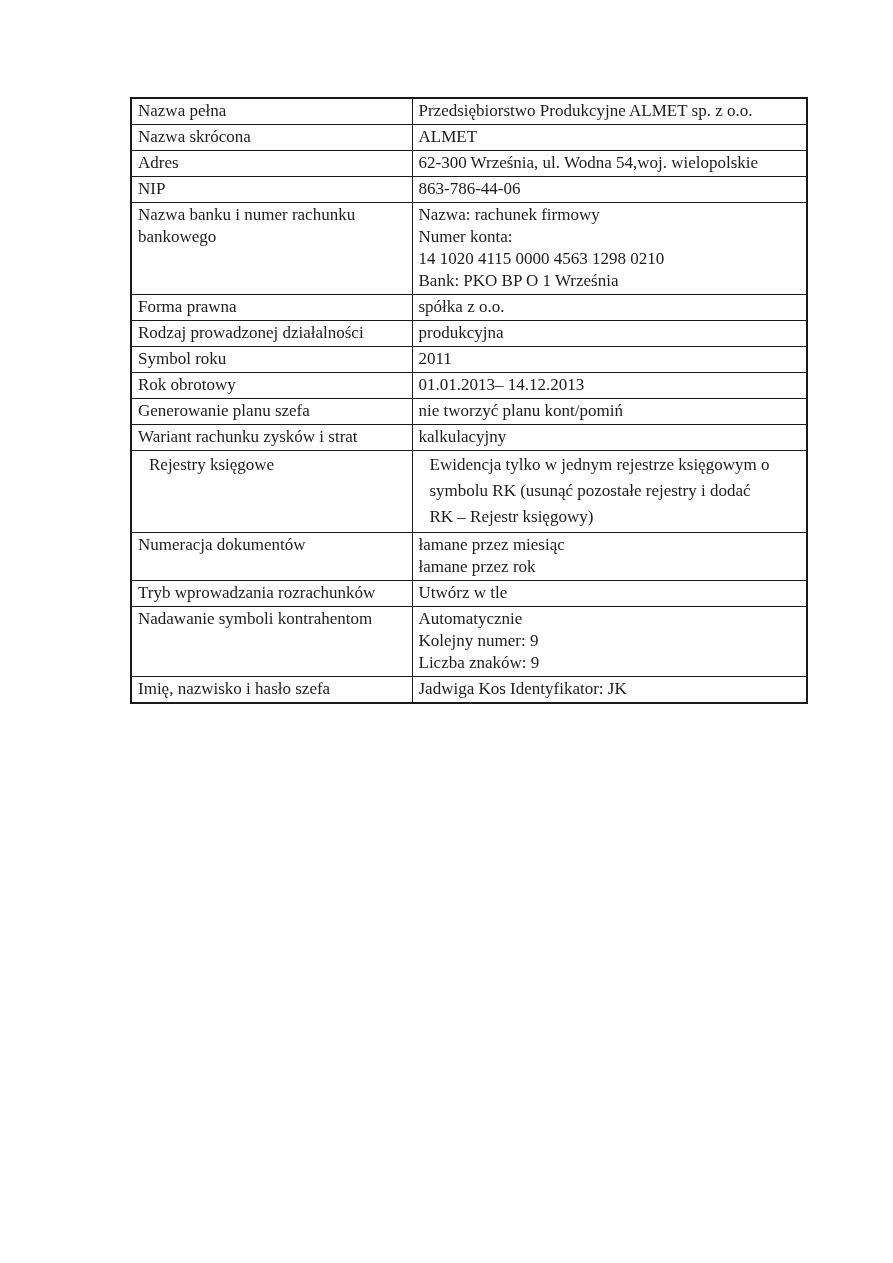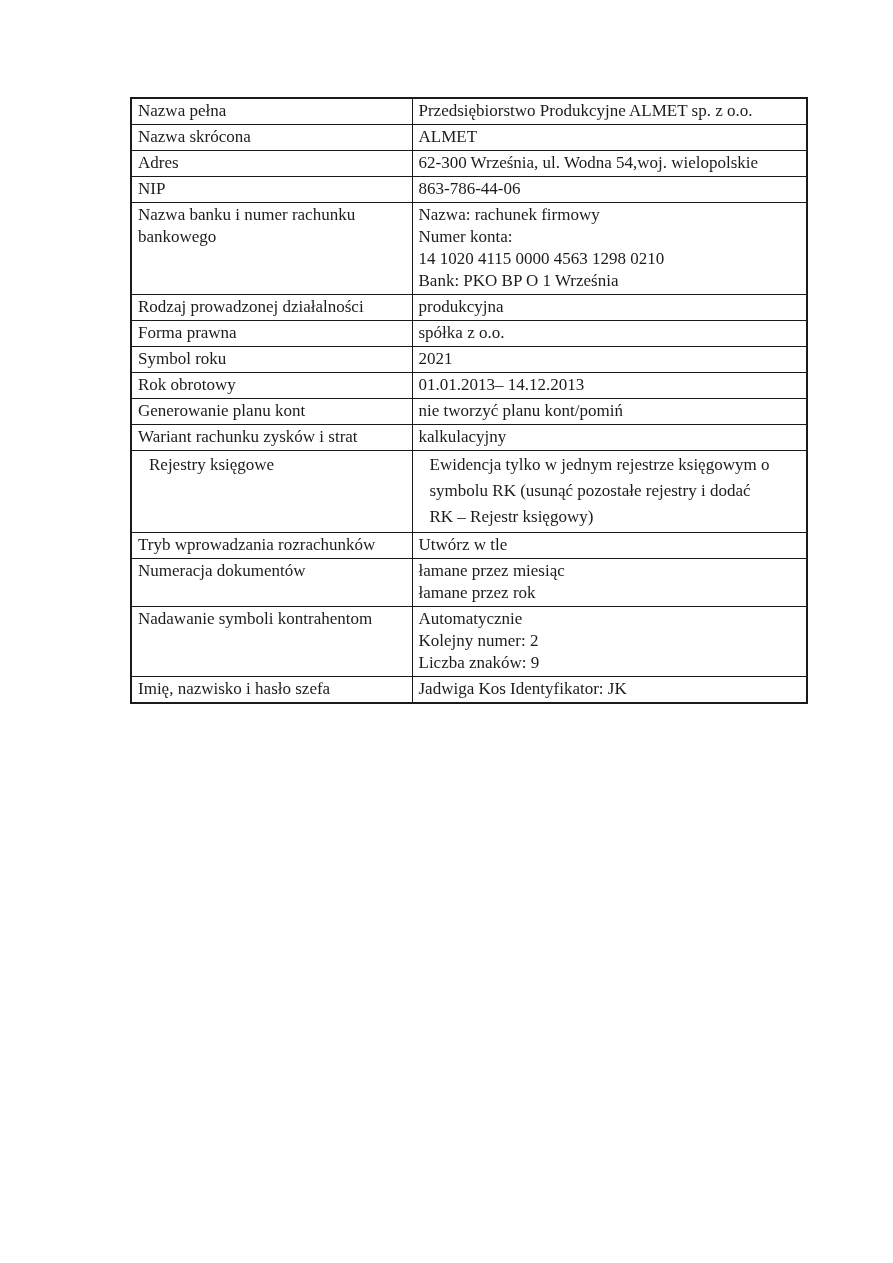--- a/index.html
+++ b/index.html
@@ -92,53 +92,53 @@
           </td>
           <td>
             <div class="line">Nazwa: rachunek firmowy</div>
             <div class="line">Numer konta:</div>
             <div class="line">14 1020 4115 0000 4563 1298 0210</div>
             <div class="line">Bank: PKO BP O 1 Września</div>
           </td>
         </tr>
         <tr>
           <td>
+            <div class="line">Forma prawna</div>
+          </td>
+          <td>
+            <div class="line">spółka z o.o.</div>
+          </td>
+        </tr>
+        <tr>
+          <td>
             <div class="line">Rodzaj prowadzonej działalności</div>
           </td>
           <td>
             <div class="line">produkcyjna</div>
           </td>
         </tr>
         <tr>
           <td>
-            <div class="line">Forma prawna</div>
-          </td>
-          <td>
-            <div class="line">spółka z o.o.</div>
-          </td>
-        </tr>
-        <tr>
-          <td>
             <div class="line">Symbol roku</div>
           </td>
           <td>
-            <div class="line">2021</div>
+            <div class="line">2011</div>
           </td>
         </tr>
         <tr>
           <td>
             <div class="line">Rok obrotowy</div>
           </td>
           <td>
             <div class="line">01.01.2013– 14.12.2013</div>
           </td>
         </tr>
         <tr>
           <td>
-            <div class="line">Generowanie planu kont</div>
+            <div class="line">Generowanie planu szefa</div>
           </td>
           <td>
             <div class="line">nie tworzyć planu kont/pomiń</div>
           </td>
         </tr>
         <tr>
           <td>
             <div class="line">Wariant rachunku zysków i strat</div>
           </td>
           <td>
@@ -150,42 +150,42 @@
             <div class="line">Rejestry księgowe</div>
           </td>
           <td>
             <div class="line">Ewidencja tylko w jednym rejestrze księgowym o</div>
             <div class="line">symbolu RK (usunąć pozostałe rejestry i dodać</div>
             <div class="line">RK – Rejestr księgowy)</div>
           </td>
         </tr>
         <tr>
           <td>
-            <div class="line">Tryb wprowadzania rozrachunków</div>
-          </td>
-          <td>
-            <div class="line">Utwórz w tle</div>
-          </td>
-        </tr>
-        <tr>
-          <td>
             <div class="line">Numeracja dokumentów</div>
           </td>
           <td>
             <div class="line">łamane przez miesiąc</div>
             <div class="line">łamane przez rok</div>
           </td>
         </tr>
         <tr>
           <td>
+            <div class="line">Tryb wprowadzania rozrachunków</div>
+          </td>
+          <td>
+            <div class="line">Utwórz w tle</div>
+          </td>
+        </tr>
+        <tr>
+          <td>
             <div class="line">Nadawanie symboli kontrahentom</div>
           </td>
           <td>
             <div class="line">Automatycznie</div>
-            <div class="line">Kolejny numer: 2</div>
+            <div class="line">Kolejny numer: 9</div>
             <div class="line">Liczba znaków: 9</div>
           </td>
         </tr>
         <tr>
           <td>
             <div class="line">Imię, nazwisko i hasło szefa</div>
           </td>
           <td>
             <div class="line">Jadwiga Kos Identyfikator: JK</div>
           </td>

